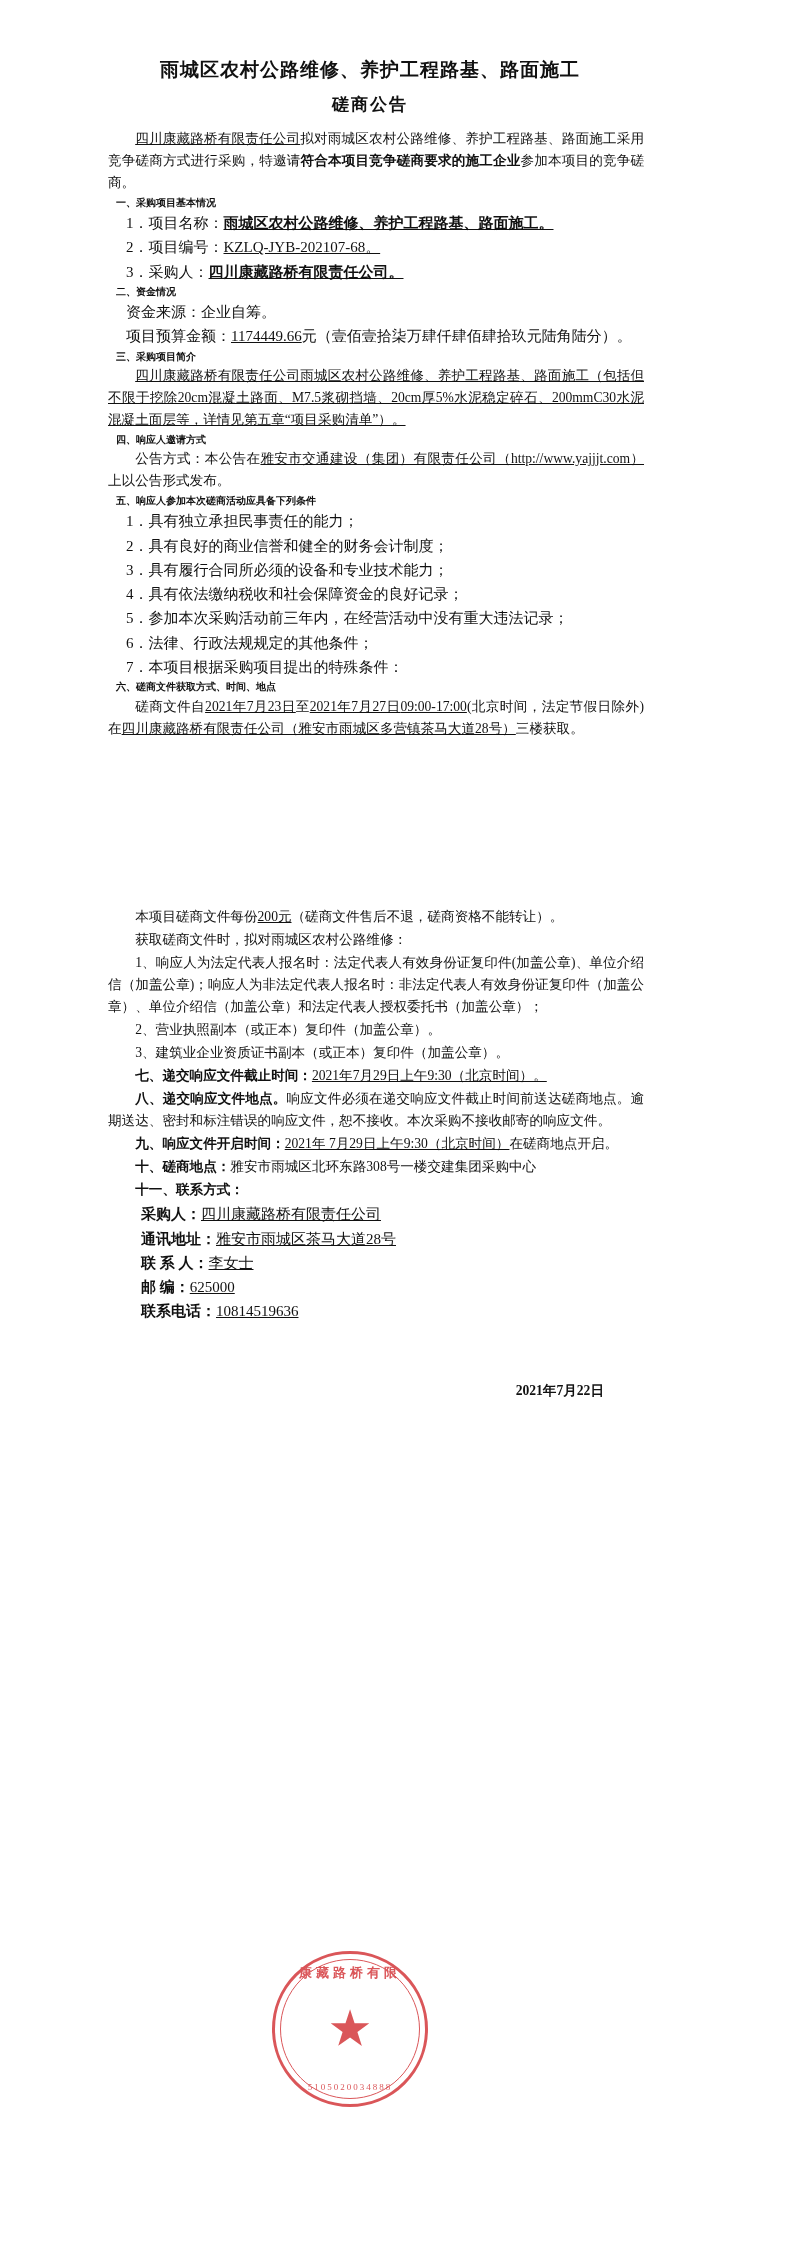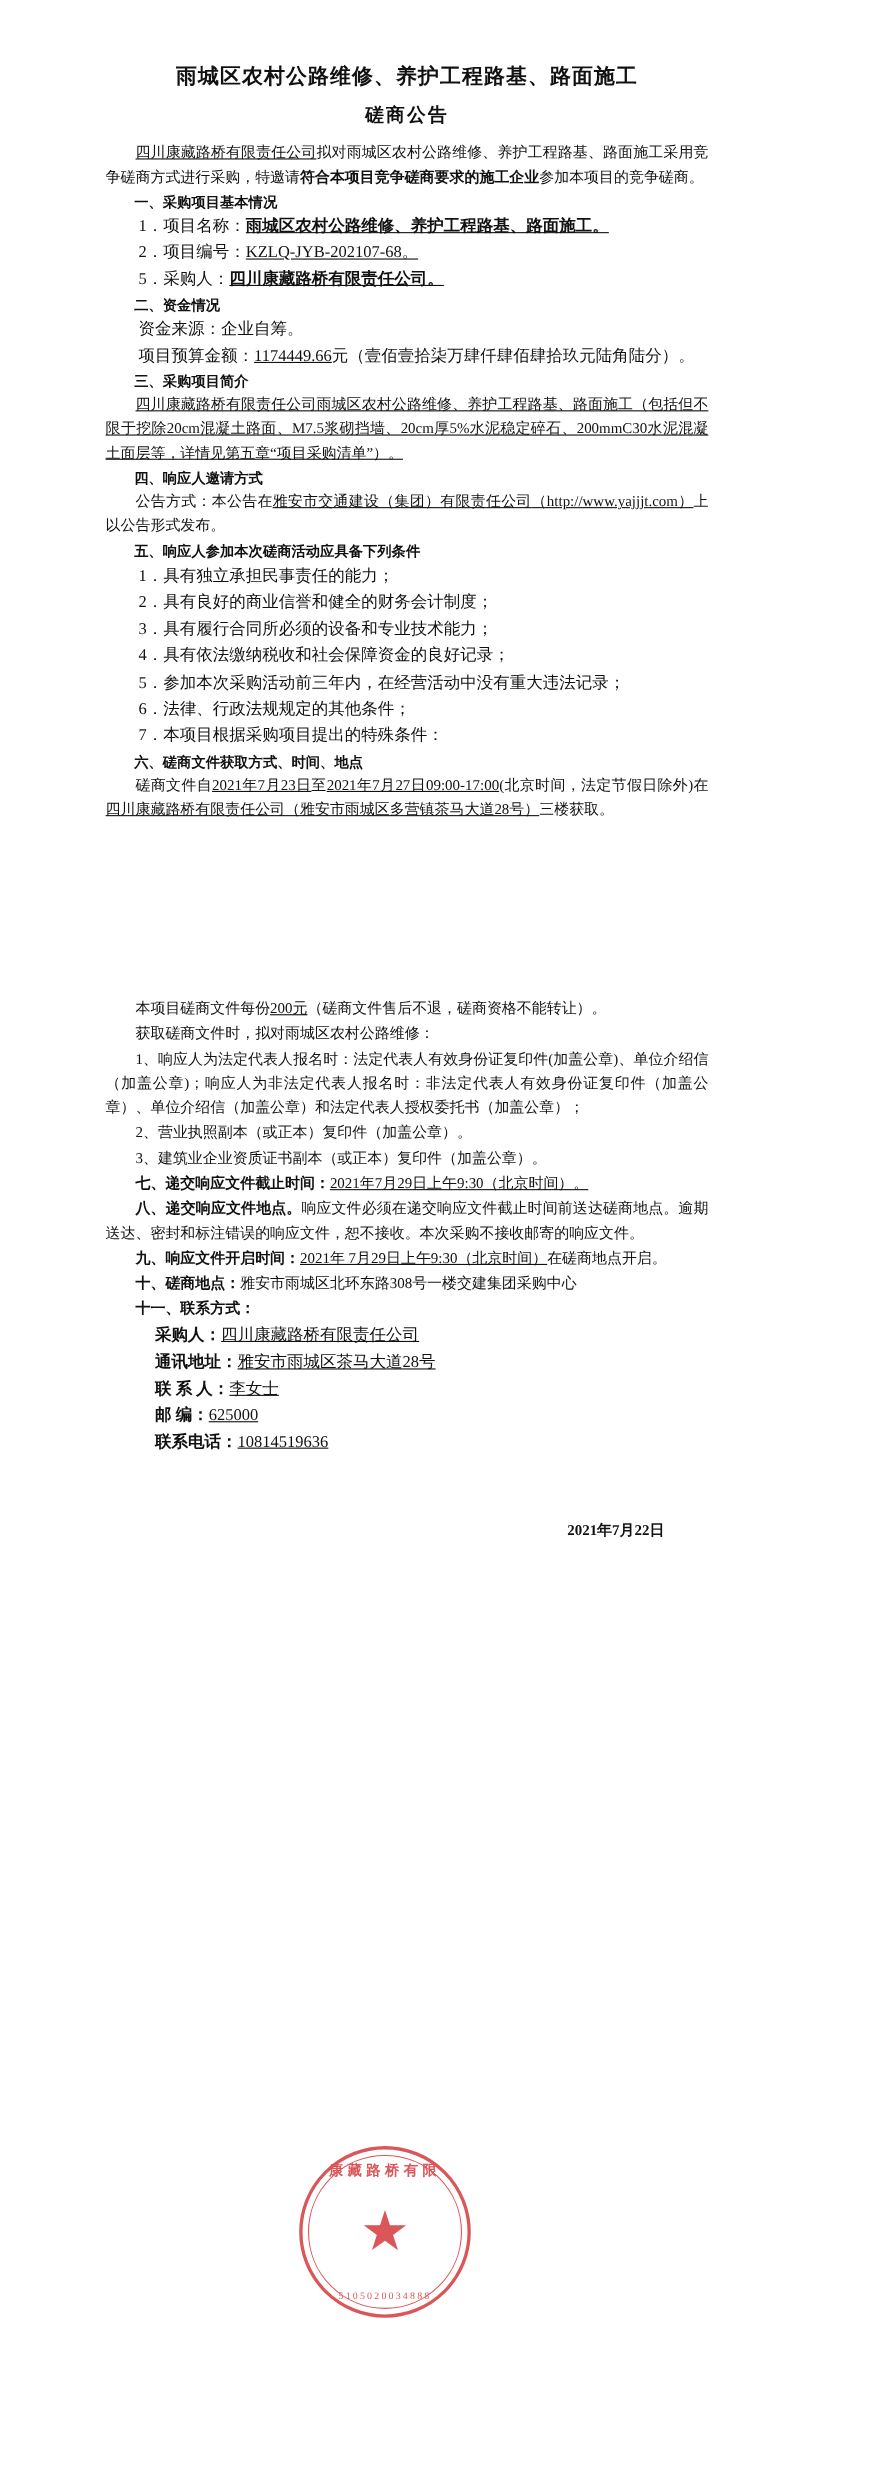--- a/index.html
+++ b/index.html
@@ -42,27 +42,27 @@
     font-size: 17px;
     font-weight: bold;
     text-align: center;
     margin: 0 0 10px 0;
     letter-spacing: 2px;
     line-height: 1.6;
   }
   p.para {
     font-size: 13.6px;
     line-height: 1.62;
-    margin: 0 0 1px 0;
+    margin: 0 0 1px 12px;
     text-align: justify;
     text-justify: inter-ideograph;
     text-indent: 2em;
   }
   .sec-head {
-    font-size: 13px;
+    font-size: 10px;
     line-height: 1.62;
     margin: 0;
     text-indent: 2em;
     font-weight: bold;
   }
   .item {
     font-size: 15px;
     line-height: 1.62;
     margin: 0;
     text-indent: 2em;
@@ -143,21 +143,21 @@
   </p>
 
   <p class="sec-head">一、采购项目基本情况</p>
   <p class="item">
     <span>1．项目名称：</span><span class="ul-b">雨城区农村公路维修、养护工程路基、路面施工。</span>
   </p>
   <p class="item">
     <span>2．项目编号：</span><span class="u">KZLQ-JYB-202107-68。</span>
   </p>
   <p class="item">
-    <span>5．采购人：</span><span class="ul-b">四川康藏路桥有限责任公司。</span>
+    <span>3．采购人：</span><span class="ul-b">四川康藏路桥有限责任公司。</span>
   </p>
 
   <p class="sec-head">二、资金情况</p>
   <p class="item">资金来源：企业自筹。</p>
   <p class="item">
     <span>项目预算金额：</span><span class="u">1174449.66</span><span>元（壹佰壹拾柒万肆仟肆佰肆拾玖元陆角陆分）。</span>
   </p>
 
   <p class="sec-head">三、采购项目简介</p>
   <p class="para">

